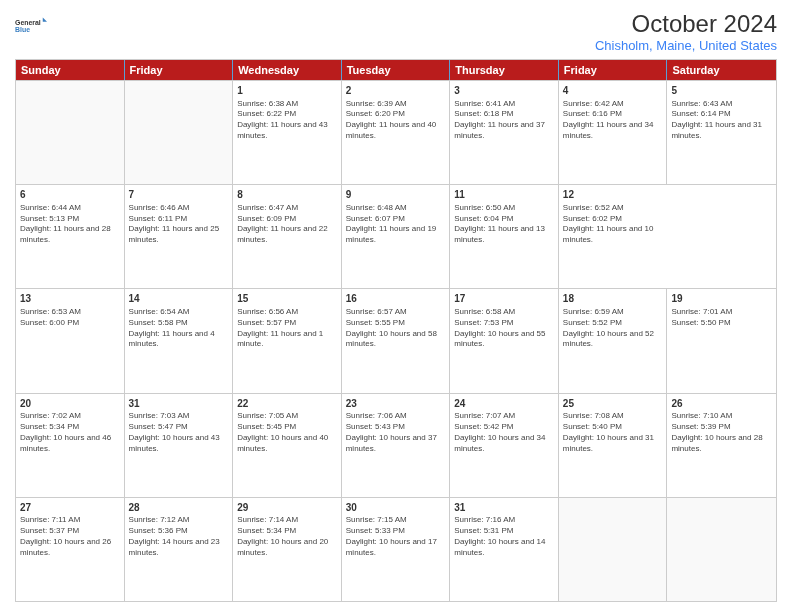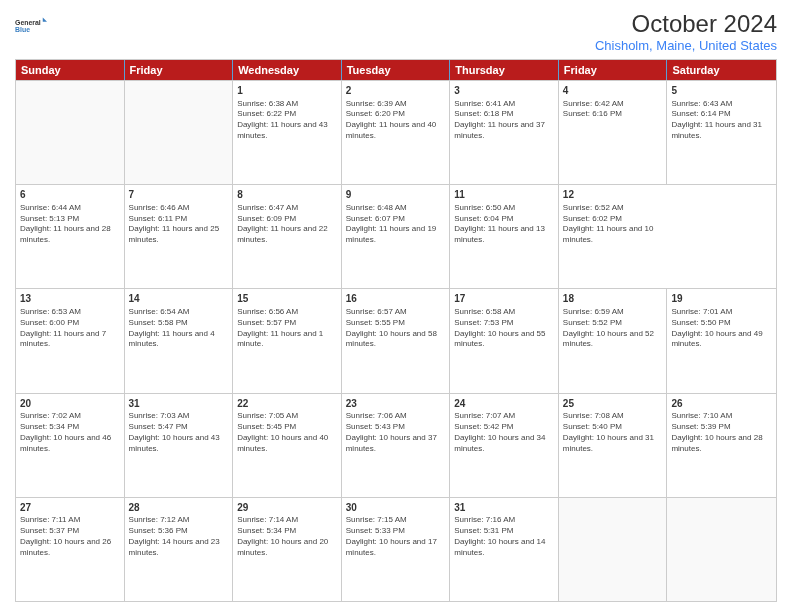--- a/index.html
+++ b/index.html
@@ -141,20 +141,21 @@
           <div class="cal-cell">
           <div class="cell-day">3</div>
           <div class="cell-info">Sunrise: 6:41 AM</div>
           <div class="cell-info">Sunset: 6:18 PM</div>
           <div class="cell-info">Daylight: 11 hours and 37 minutes.</div>
         </div>
           <div class="cal-cell">
           <div class="cell-day">4</div>
           <div class="cell-info">Sunrise: 6:42 AM</div>
           <div class="cell-info">Sunset: 6:16 PM</div>
+          <div class="cell-info">Daylight: 11 hours and 34 minutes.</div>
         </div>
           <div class="cal-cell">
           <div class="cell-day">5</div>
           <div class="cell-info">Sunrise: 6:43 AM</div>
           <div class="cell-info">Sunset: 6:14 PM</div>
           <div class="cell-info">Daylight: 11 hours and 31 minutes.</div>
         </div>
         </div>
         <div class="cal-row">
           <div class="cal-cell">
@@ -192,21 +193,20 @@
           <div class="cell-info">Sunrise: 6:52 AM</div>
           <div class="cell-info">Sunset: 6:02 PM</div>
           <div class="cell-info">Daylight: 11 hours and 10 minutes.</div>
         </div>
         </div>
         <div class="cal-row">
           <div class="cal-cell">
           <div class="cell-day">13</div>
           <div class="cell-info">Sunrise: 6:53 AM</div>
           <div class="cell-info">Sunset: 6:00 PM</div>
-          <div class="cell-info">Daylight: 11 hours and 7 minutes.</div>
         </div>
           <div class="cal-cell">
           <div class="cell-day">14</div>
           <div class="cell-info">Sunrise: 6:54 AM</div>
           <div class="cell-info">Sunset: 5:58 PM</div>
           <div class="cell-info">Daylight: 11 hours and 4 minutes.</div>
         </div>
           <div class="cal-cell">
           <div class="cell-day">15</div>
           <div class="cell-info">Sunrise: 6:56 AM</div>
@@ -228,21 +228,20 @@
           <div class="cal-cell">
           <div class="cell-day">18</div>
           <div class="cell-info">Sunrise: 6:59 AM</div>
           <div class="cell-info">Sunset: 5:52 PM</div>
           <div class="cell-info">Daylight: 10 hours and 52 minutes.</div>
         </div>
           <div class="cal-cell">
           <div class="cell-day">19</div>
           <div class="cell-info">Sunrise: 7:01 AM</div>
           <div class="cell-info">Sunset: 5:50 PM</div>
-          <div class="cell-info">Daylight: 10 hours and 49 minutes.</div>
         </div>
         </div>
         <div class="cal-row">
           <div class="cal-cell">
           <div class="cell-day">20</div>
           <div class="cell-info">Sunrise: 7:02 AM</div>
           <div class="cell-info">Sunset: 5:34 PM</div>
           <div class="cell-info">Daylight: 10 hours and 46 minutes.</div>
         </div>
           <div class="cal-cell">

